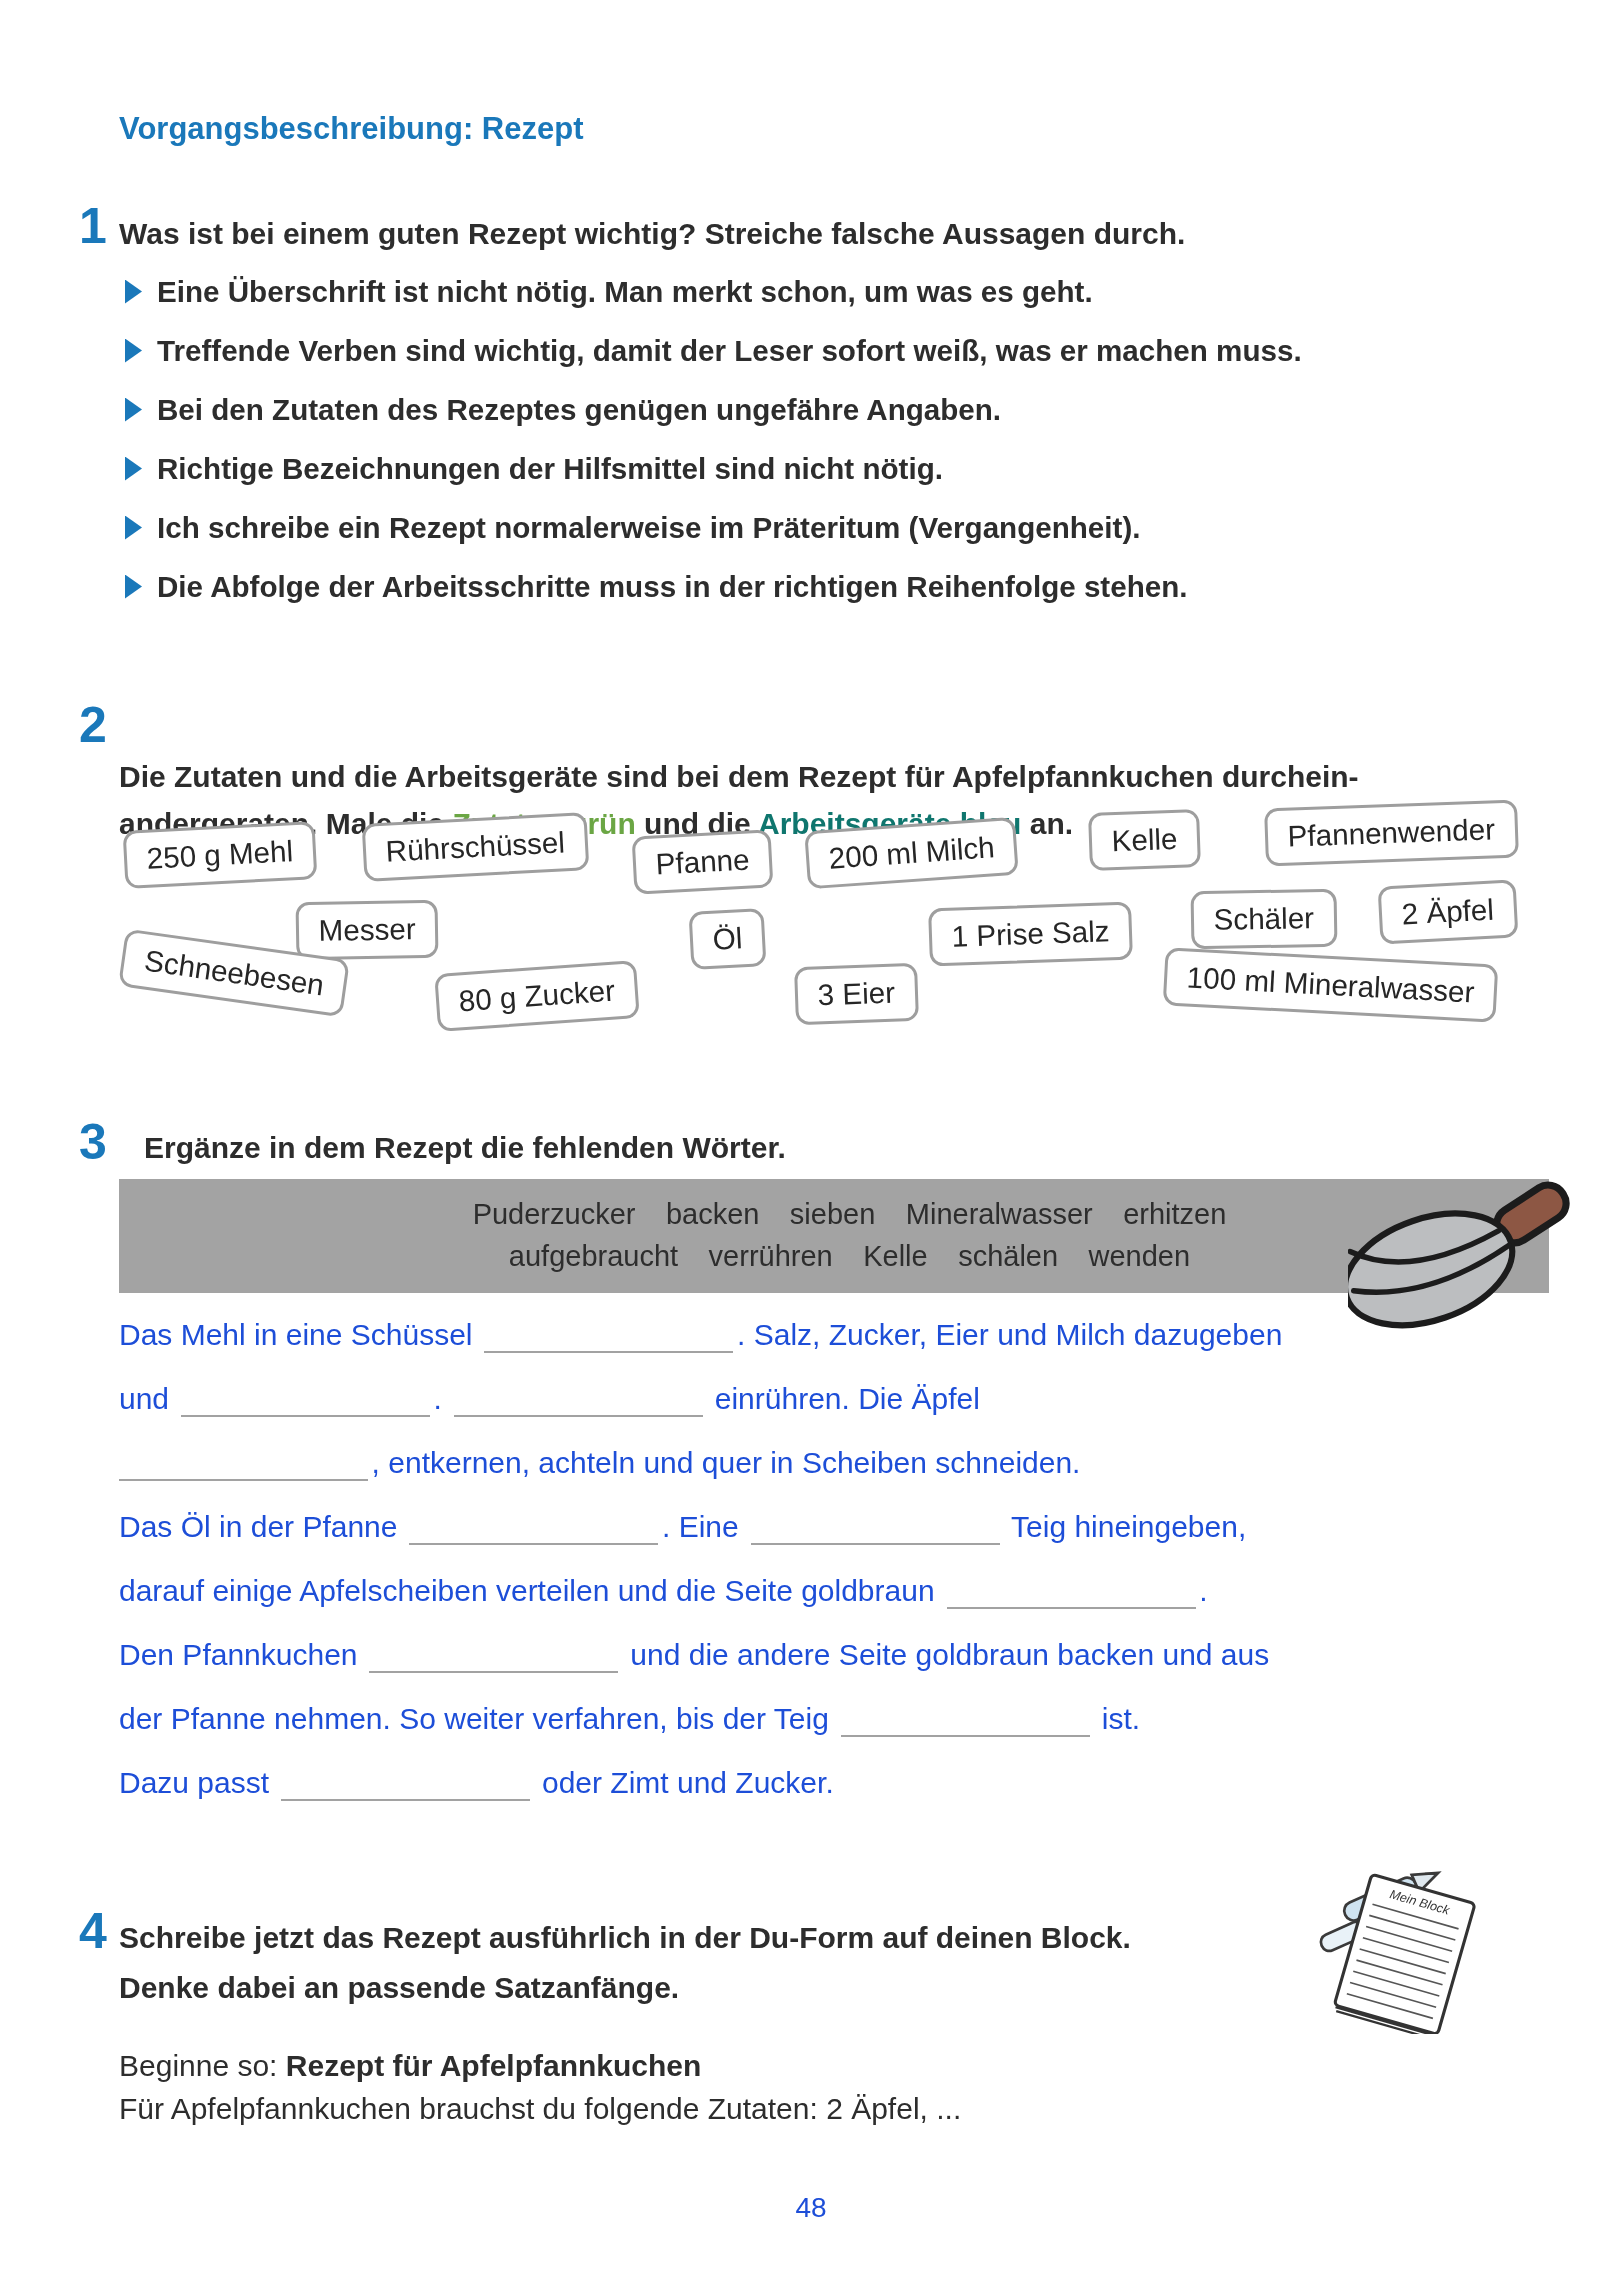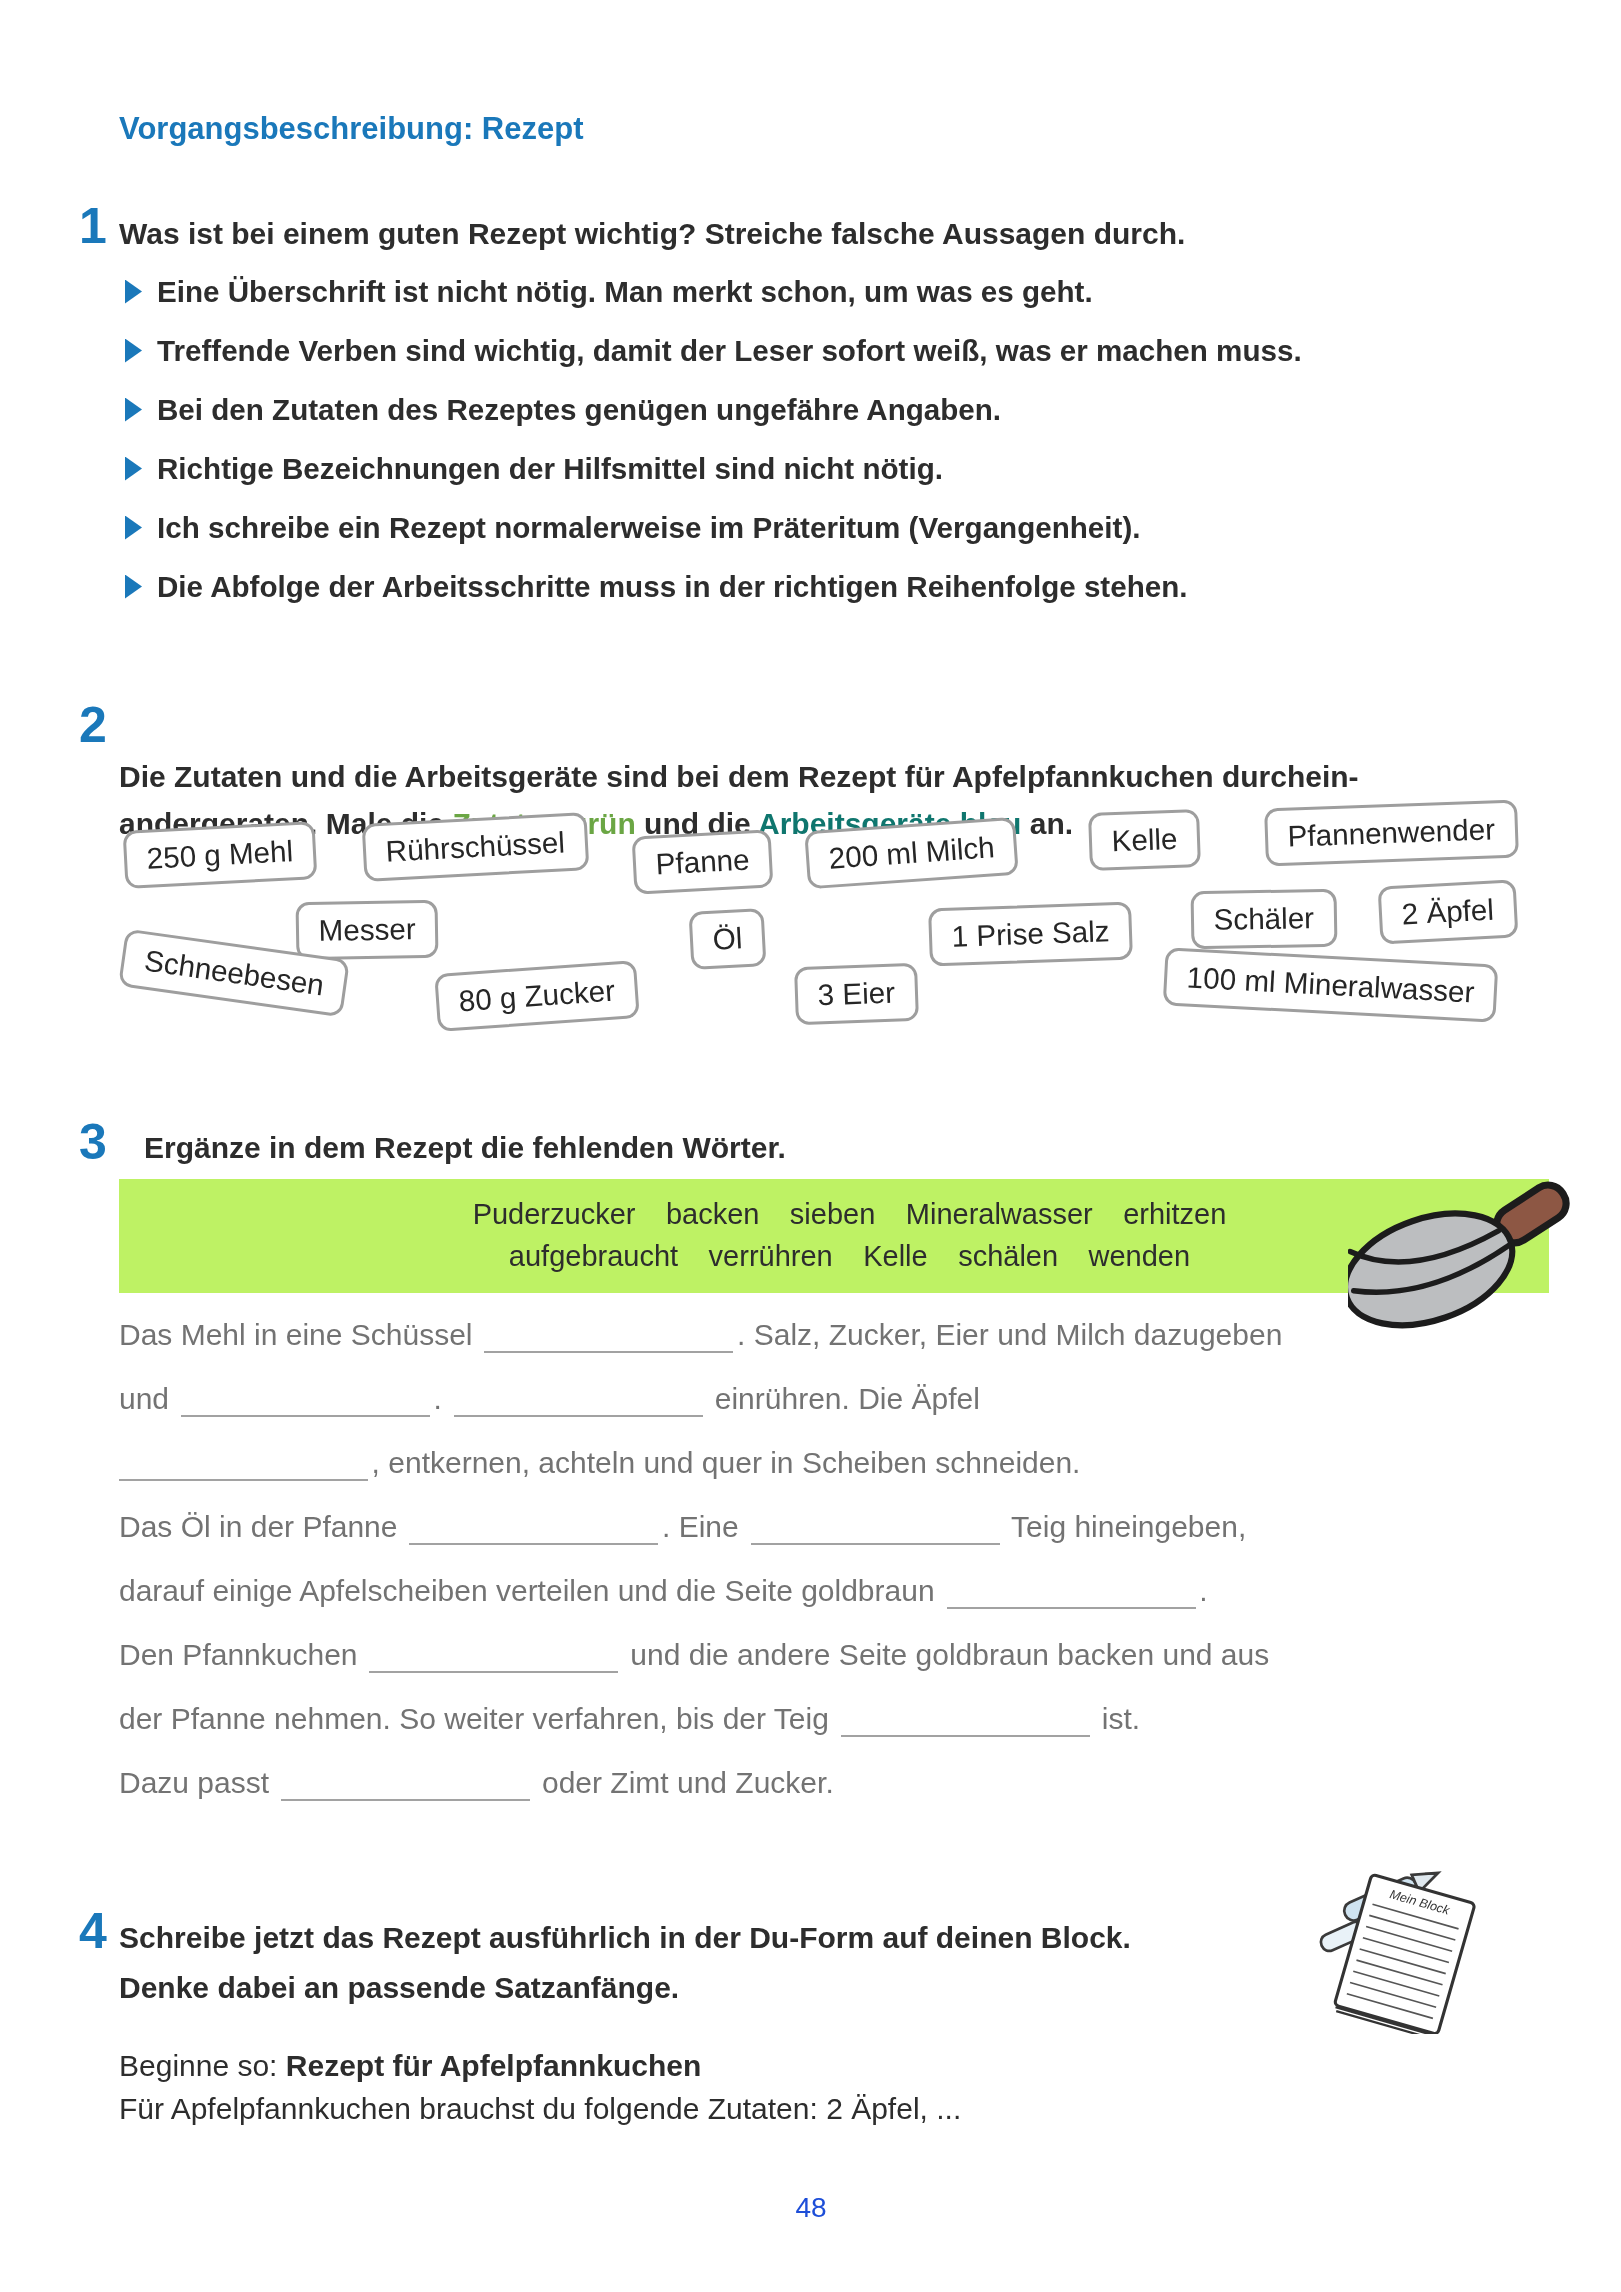--- a/index.html
+++ b/index.html
@@ -36,25 +36,25 @@
   .b8{left:929px;top:905px;transform:rotate(-2deg);}
   .b9{left:1191px;top:890px;transform:rotate(-1deg);}
   .b10{left:1379px;top:883px;transform:rotate(-3deg);}
   .b11{left:121px;top:944px;transform:rotate(8deg);}
   .b12{left:436px;top:967px;transform:rotate(-4deg);}
   .b13{left:795px;top:965px;transform:rotate(-2deg);}
   .b14{left:1164px;top:956px;transform:rotate(3deg);}
   
   .ex3-num{left:79px;top:1117px;}
   .ex3-head{left:119px;top:1124px;margin-left:25px;}
-  .bank{left:119px;top:1179px;width:1430px;height:114px;background:#bef264;}
+  .bank{left:119px;top:1179px;width:1430px;height:114px;background:#a3a3a3;}
   .bank-text{padding:14.3px 157px 0 188px;text-align:center;font-size:29px;
              line-height:42px;word-spacing:22.4px;color:#2d2d2d;}
   .pan-svg{left:1348px;top:1180px;}
-  .recipe{left:119px;top:1303px;width:1451px;font-size:30px;color:#737373;}
+  .recipe{left:119px;top:1303px;width:1451px;font-size:30px;color:#1d4ed8;}
   .recipe div{height:64px;line-height:64px;white-space:nowrap;}
   .blank{display:inline-block;width:249px;height:39px;border-bottom:2.7px solid #a2a2a2;
          vertical-align:baseline;transform:translateY(8px);margin:0 3.6px;}
   
   .ex4-num{left:79px;top:1906px;}
   .ex4-head{left:119px;top:1913px;width:1164px;line-height:50px;}
   .ex4-begin{left:119px;top:2044px;font-size:30px;line-height:43px;}
   .ex4-begin b{font-weight:bold;}
   .notepad-svg{left:1297px;top:1859px;}
   

